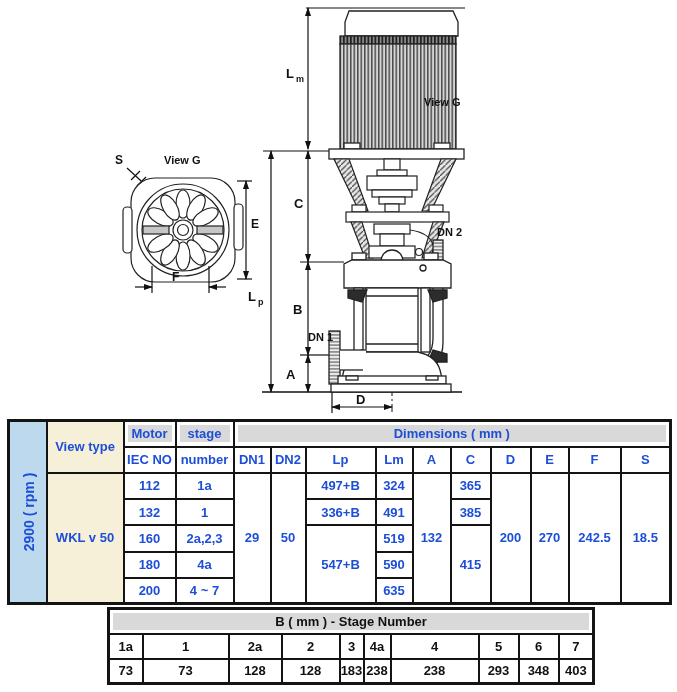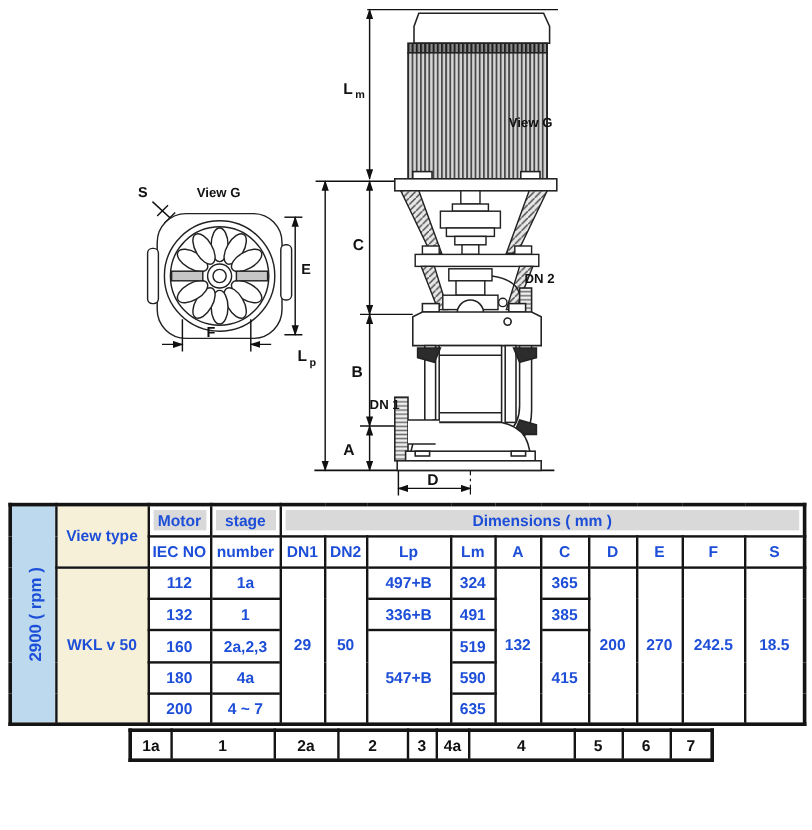--- a/index.html
+++ b/index.html
@@ -336,28 +336,45 @@
         <col style="width:53px">
         <col style="width:58px">
       <col style="width:24px">
         <col style="width:27px">
         <col style="width:88px">
         <col style="width:40px">
       <col style="width:40px">
         <col style="width:35px">
     </colgroup>
     <tbody>
+        <tr>
+      <td colspan="10">
+        <div class="ghead">B ( mm ) - Stage Number</div>
+      </td>
+    </tr>
     <tr>
       <td>1a</td>
       <td>1</td>
       <td>2a</td>
       <td>2</td>
       <td>3</td>
       <td>4a</td>
       <td>4</td>
       <td>5</td>
       <td>6</td>
       <td>7</td>
     </tr>
+    <tr>
+      <td>73</td>
+      <td>73</td>
+      <td>128</td>
+      <td>128</td>
+      <td>183</td>
+      <td>238</td>
+      <td>238</td>
+      <td>293</td>
+      <td>348</td>
+      <td>403</td>
+    </tr>
   </tbody>
     </table>
 
 </div>
 
 </body></html>

